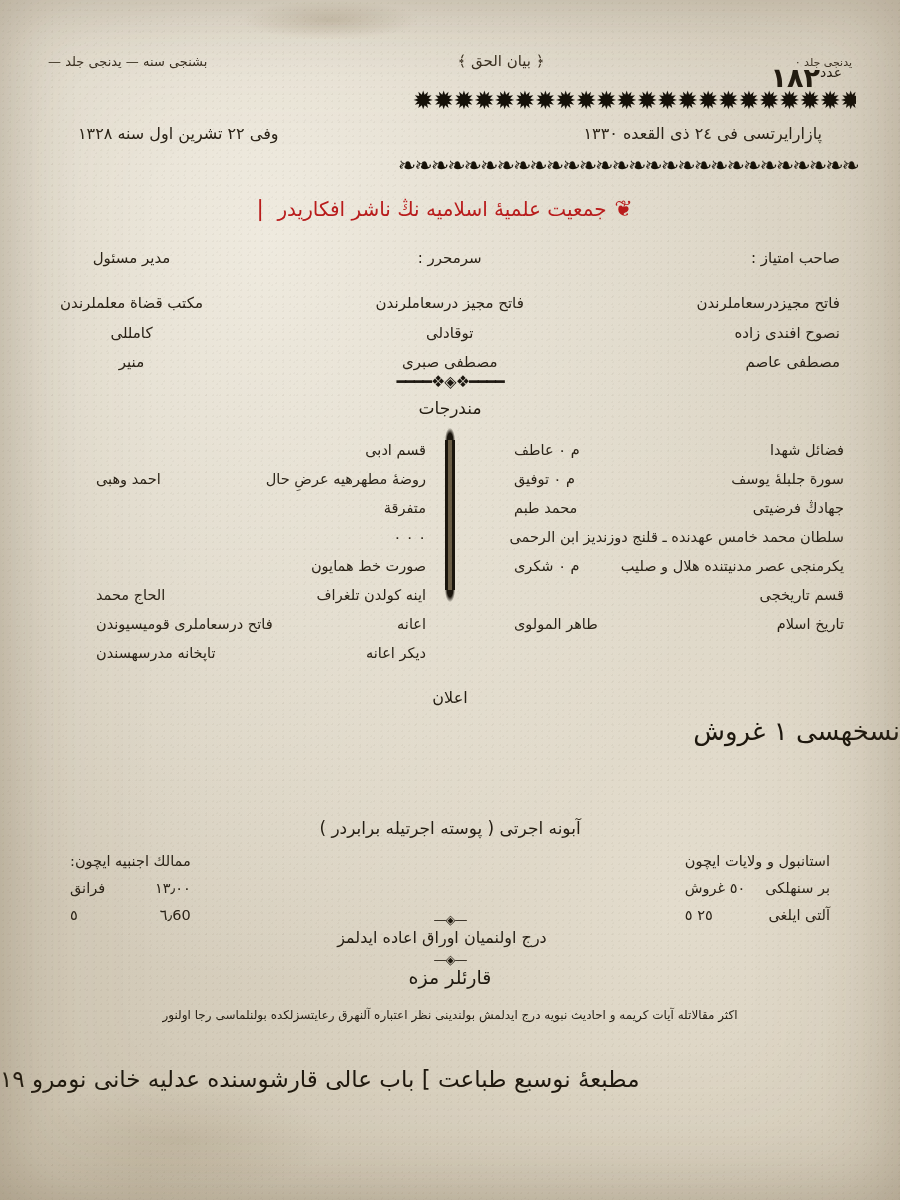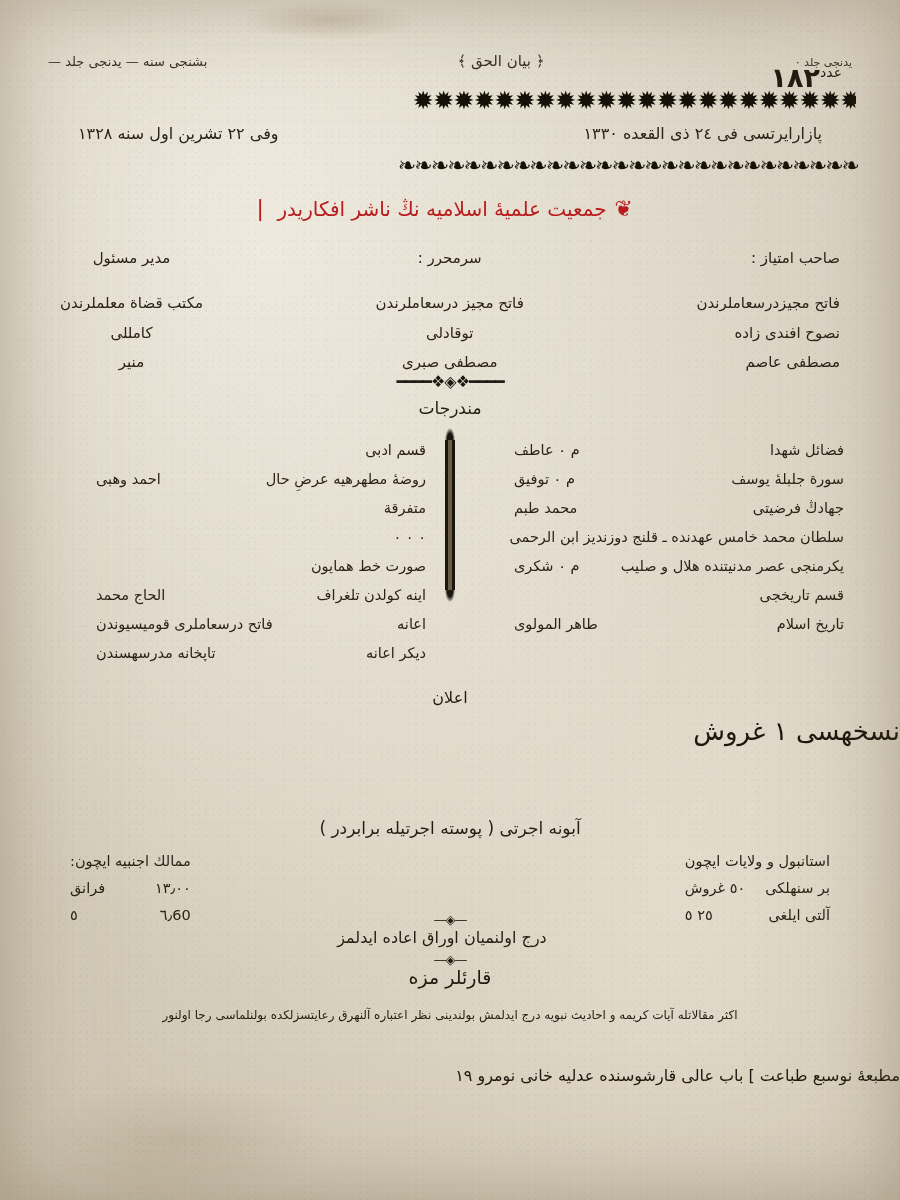--- a/index.html
+++ b/index.html
@@ -166,22 +166,22 @@
   }
   .warn-title{
     position:absolute;top:966px;left:0;right:0;text-align:center;
     font-size:19px;color:#1f190f;
   }
   .warn-body{
     position:absolute;top:1006px;left:46px;right:46px;text-align:center;
     font-size:12px;line-height:1.6;color:#241d12;
   }
   .imprint{
-    position:absolute;top:1066px;left:0;right:0;text-align:right;
-    font-size:16px;color:#1f190f;
+    position:absolute;top:1066px;left:0;right:0;text-align:left;
+    font-size:23px;color:#1f190f;
   }
 </style>
 </head>
 <body>
 
 <div class="paper"></div>
 
 <div class="page">
 
   <div class="top-line">

